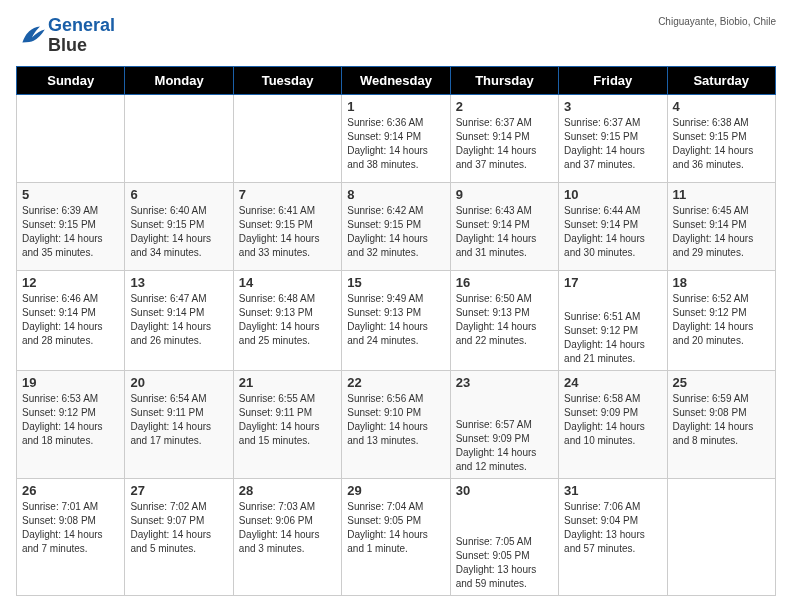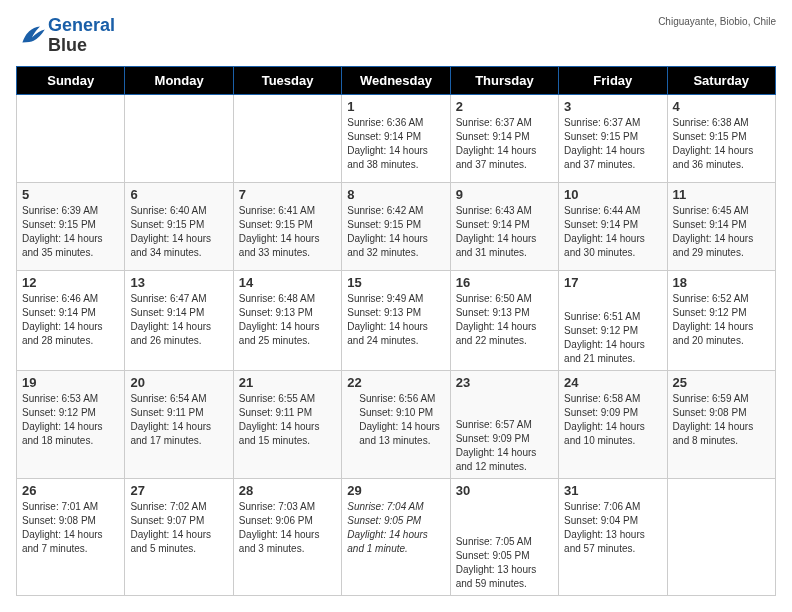--- a/index.html
+++ b/index.html
@@ -270,21 +270,21 @@
         </td>
         <td>
           <div class="day-num">21</div>
           <div class="day-info" style="white-space: pre-line;">Sunrise: 6:55 AM
 Sunset: 9:11 PM
 Daylight: 14 hours
 and 15 minutes.</div>
         </td>
         <td>
           <div class="day-num">22</div>
-          <div class="day-info" style="white-space: pre-line; margin-left: 12px;">Sunrise: 6:56 AM
+          <div class="day-info" style="white-space: pre-line;">Sunrise: 6:56 AM
 Sunset: 9:10 PM
 Daylight: 14 hours
 and 13 minutes.</div>
         </td>
         <td>
           <div class="day-num">23</div>
           <div class="day-info" style="white-space: pre-line; margin-top: 28px;">Sunrise: 6:57 AM
 Sunset: 9:09 PM
 Daylight: 14 hours
 and 12 minutes.</div>
@@ -321,21 +321,21 @@
         </td>
         <td>
           <div class="day-num">28</div>
           <div class="day-info" style="white-space: pre-line;">Sunrise: 7:03 AM
 Sunset: 9:06 PM
 Daylight: 14 hours
 and 3 minutes.</div>
         </td>
         <td>
           <div class="day-num">29</div>
-          <div class="day-info" style="white-space: pre-line; font-style: italic;">Sunrise: 7:04 AM
+          <div class="day-info" style="white-space: pre-line;">Sunrise: 7:04 AM
 Sunset: 9:05 PM
 Daylight: 14 hours
 and 1 minute.</div>
         </td>
         <td>
           <div class="day-num">30</div>
           <div class="day-info" style="white-space: pre-line; margin-top: 37px;">Sunrise: 7:05 AM
 Sunset: 9:05 PM
 Daylight: 13 hours
 and 59 minutes.</div>

